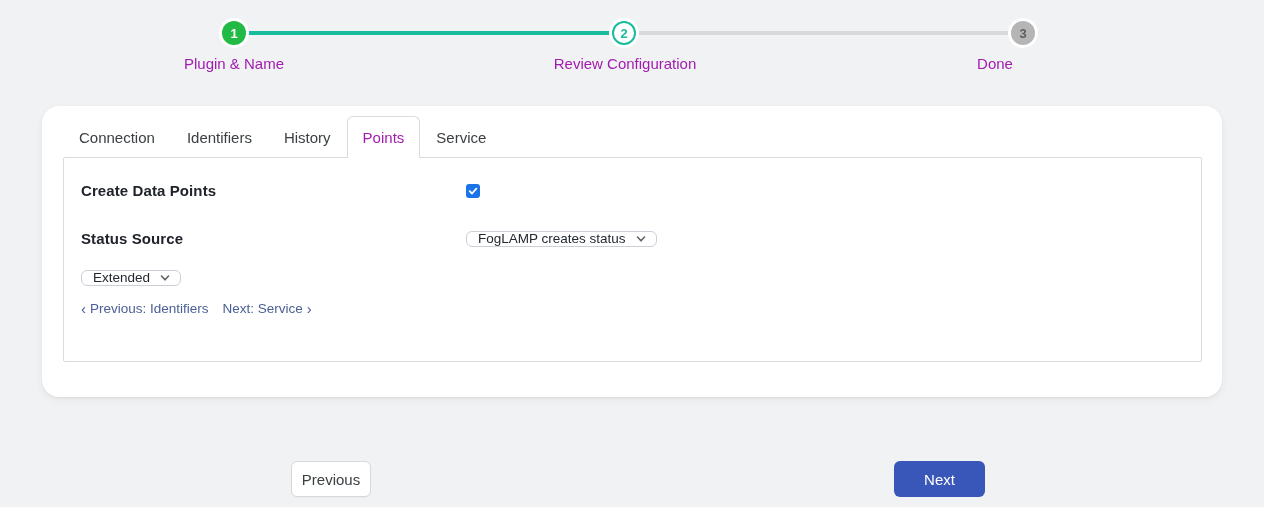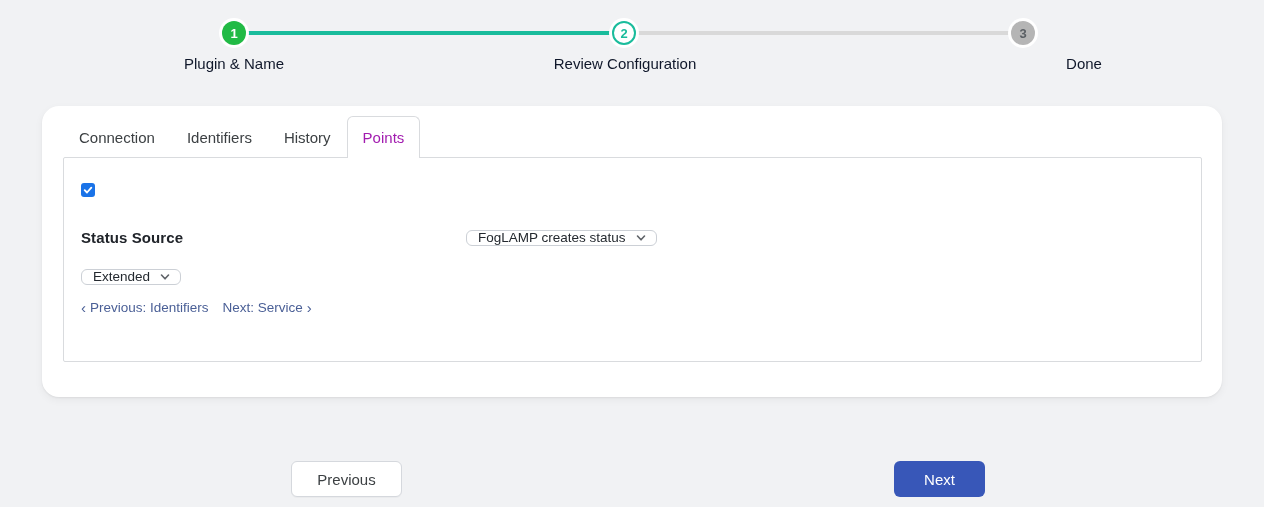--- a/index.html
+++ b/index.html
@@ -21,25 +21,25 @@
     position:absolute; top:21px; width:24px; height:24px; border-radius:50%;
     display:flex; align-items:center; justify-content:center;
     font-size:13px; font-weight:700;
     box-shadow:0 0 0 3px #ffffff;
   }
   .step-circle.c1 { left:222px; background:#21ba45; color:#fff; }
   .step-circle.c2 { left:612px; background:#ffffff; color:#1abc9c; border:2px solid #1abc9c; }
   .step-circle.c3 { left:1011px; background:#b5b5b5; color:#5a5f64; }
   .step-label {
     position:absolute; top:55px; transform:translateX(-50%);
-    font-size:15px; font-weight:500; color:#0f172a; white-space:nowrap;
+    font-size:15px; font-weight:500; color:#a21caf; white-space:nowrap;
   }
   .step-label.l1 { left:234px; }
   .step-label.l2 { left:625px; }
-  .step-label.l3 { left:1084px; }
+  .step-label.l3 { left:995px; }
 
   
   .card {
     position:absolute; left:42px; top:106px; width:1180px; height:291px;
     background:#ffffff; border-radius:17px;
     box-shadow:0 1px 2px rgba(0,0,0,.06), 0 3px 8px rgba(0,0,0,.05);
   }
   .tabs {
     display:flex; align-items:flex-end;
     padding:0 0 0 21px; margin-top:10px;
@@ -94,21 +94,21 @@
   .pager .arrow { font-size:15px; line-height:1; color:#4a5f96; }
 
   
   .footer { position:absolute; left:0; top:461px; width:1264px; height:36px; }
   .btn {
     position:absolute; height:36px; border-radius:6px; font-size:15px;
     display:flex; align-items:center; justify-content:center; cursor:pointer;
     font-family:"Liberation Sans", sans-serif;
   }
   .btn-prev {
-    left:291px; width:111px; background:#ffffff; color:#3c4043;
+    left:291px; width:80px; background:#ffffff; color:#3c4043;
     border:1px solid #d5d8dd; box-shadow:0 1px 1px rgba(0,0,0,.03);
   }
   .btn-next {
     left:894px; width:91px; background:#3857b8; color:#ffffff; border:none;
   }
 </style>
 </head>
 <body>
 
 <div class="stepper">
@@ -129,25 +129,27 @@
   <div class="step-label l2">Review Configuration</div>
   <div class="step-label l3">Done</div>
 </div>
 
 <div class="card">
   <div class="tabs">
     <div class="tab">Connection</div>
     <div class="tab">Identifiers</div>
     <div class="tab">History</div>
     <div class="tab active">Points</div>
+    <div class="tab">Service</div>
   </div>
 
   <div class="panel">
 
     <div class="form-row">
+      <div class="flabel">Create Data Points</div>
       <div class="fctrl">
         <div class="checkbox">
           <span>
             <svg viewBox="0 0 12 12" fill="none">
                 <path d="M2 6.2 L4.8 9 L10 3.2" stroke="#ffffff" stroke-width="2.2" stroke-linecap="round" stroke-linejoin="round"></path>
               </svg>
           </span>
         </div>
       </div>
     </div>

